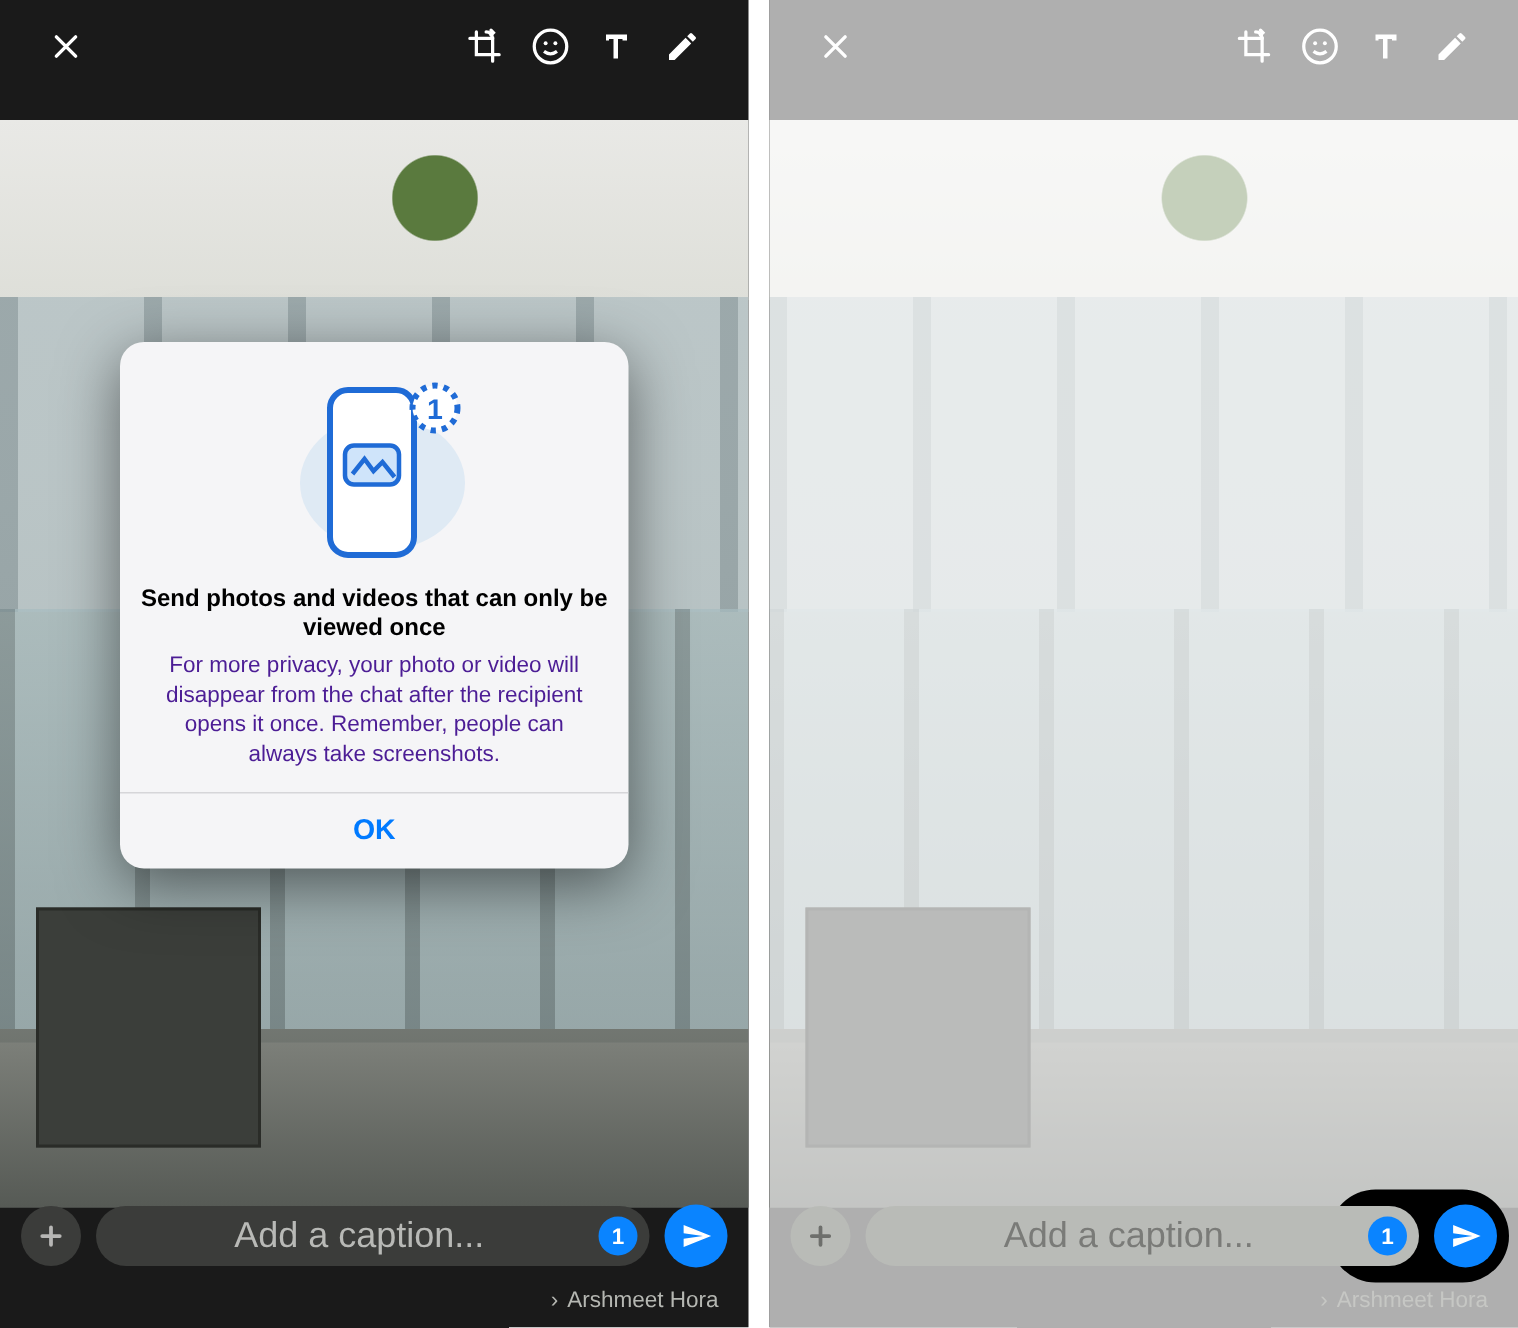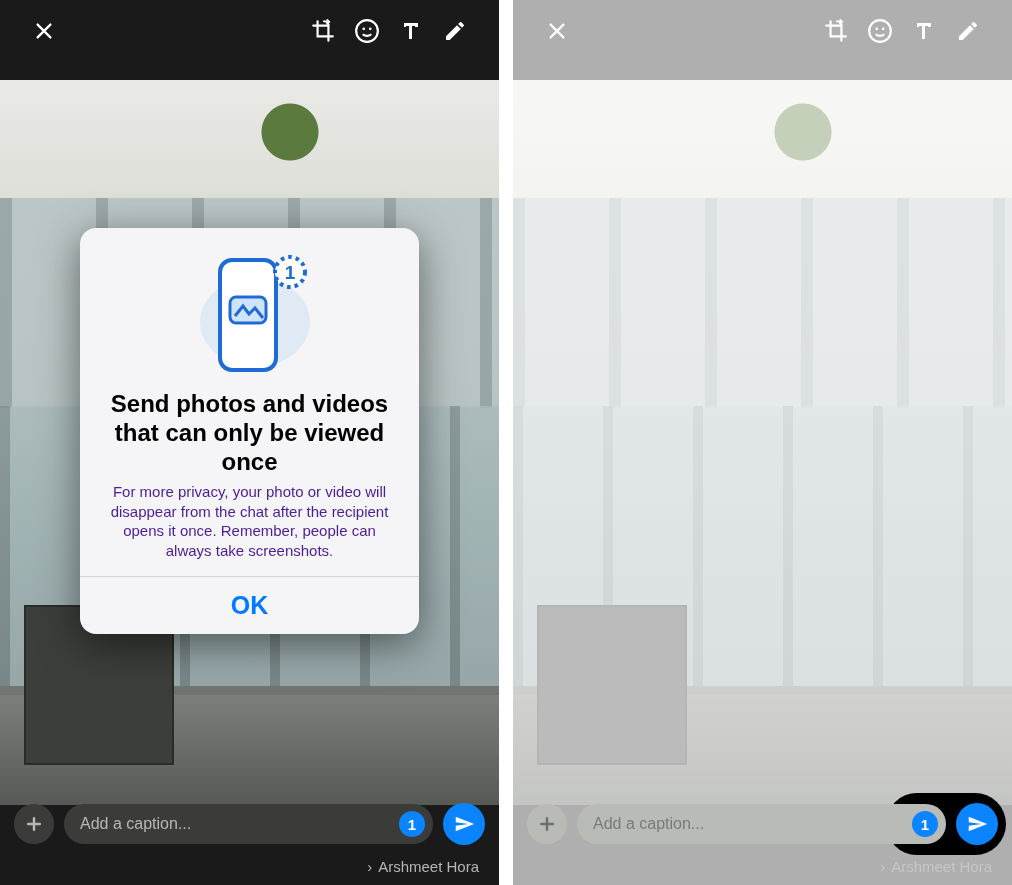--- a/index.html
+++ b/index.html
@@ -97,21 +97,21 @@
   .caption-field {
     flex:1;
     height: 40px;
     border-radius: 20px;
     background: #3b3c3a;
     display:flex;
     align-items:center;
     padding: 0 8px 0 16px;
     color:#b8b9b6;
   }
-  .caption-field .ph { flex:1; font-size:16px; }
+  .caption-field .ph { flex:1; font-size:24px;text-align:center; }
   .view-once-badge {
     width: 26px; height: 26px; border-radius: 50%;
     background:#0a84ff;
     color:#fff;
     font-size:15px; font-weight:600;
     display:flex; align-items:center; justify-content:center;
   }
   .send-btn {
     width: 42px; height: 42px; border-radius:50%;
     background:#0a84ff;
@@ -150,36 +150,36 @@
     background: #f5f5f7;
     border-radius: 16px;
     overflow:hidden;
     z-index: 20;
     box-shadow: 0 10px 40px rgba(0,0,0,.5);
   }
   .dialog .illus {
     display:flex; justify-content:center; padding: 14px 0 8px;
   }
   .dialog h2 {
-    font-size: 24px; font-weight:700; text-align:center;
+    font-size: 16px; font-weight:700; text-align:center;
     padding: 0 8px 6px;
     line-height:1.2;
     color:#000;
   }
   .dialog p {
     font-size: 15px; text-align:center;
     padding: 0 22px 16px;
     line-height:1.3;
     color:#4c1d95;
   }
   .dialog .btn {
     border-top: 1px solid #d6d6d9;
     text-align:center;
     padding: 14px 0;
-    font-size: 25px;
+    font-size: 19px;
     color:#007aff;
   }
   .dialog .btn.primary { font-weight:600; }
 </style>
 </head>
 <body>
 
 <div class="screen left">
   <div class="photo">
     <div class="ceiling"></div>

